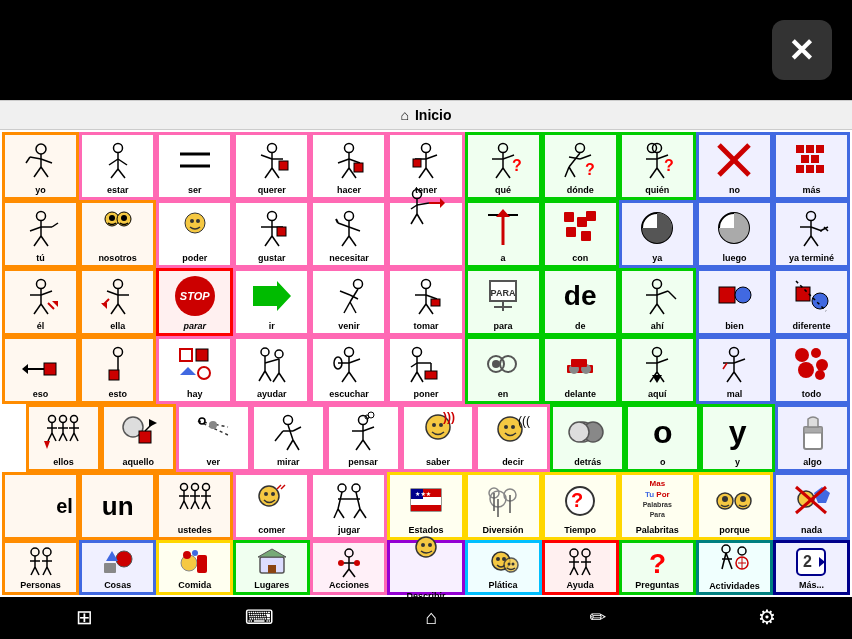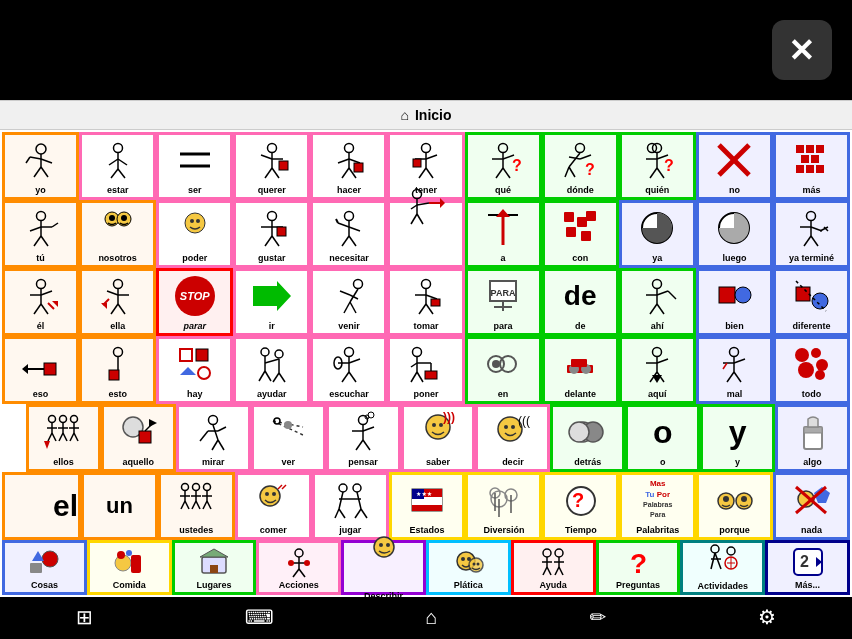--- a/index.html
+++ b/index.html
@@ -806,47 +806,47 @@
           <line x1="26" y1="18" x2="34" y2="10" stroke="#000" stroke-width="1.5"></line>
           <polygon points="30,6 38,10 30,14" fill="#000"></polygon>
         </svg>
       </div>
       <div class="cell-label">aquello</div>
     </div>
 
     <div class="cell border-pink" style="background:#fff;">
       <div class="cell-img">
         <svg width="38" height="38" viewBox="0 0 38 38">
+          <line x1="4" y1="8" x2="34" y2="14" stroke="#333" stroke-width="1.5" stroke-dasharray="3,3"></line>
+          <line x1="4" y1="8" x2="34" y2="22" stroke="#333" stroke-width="1.5" stroke-dasharray="3,3"></line>
+          <circle cx="19" cy="12" r="4" fill="#888"></circle>
+          <circle cx="8" cy="8" r="3" fill="none" stroke="#000" stroke-width="1.5"></circle>
+        </svg>
+      </div>
+      <div class="cell-label">ver</div>
+    </div>
+
+    <div class="cell border-pink" style="background:#fff;">
+      <div class="cell-img">
+        <svg width="38" height="38" viewBox="0 0 38 38">
           <circle cx="19" cy="7" r="4.5" fill="none" stroke="#000" stroke-width="1.5"></circle>
           <line x1="19" y1="12" x2="24" y2="27" stroke="#000" stroke-width="1.5"></line>
           <line x1="14" y1="18" x2="24" y2="18" stroke="#000" stroke-width="1.5"></line>
           <line x1="24" y1="18" x2="32" y2="14" stroke="#000" stroke-width="1.5"></line>
           <line x1="24" y1="27" x2="18" y2="37" stroke="#000" stroke-width="1.5"></line>
           <line x1="24" y1="27" x2="30" y2="37" stroke="#000" stroke-width="1.5"></line>
           <line x1="14" y1="18" x2="6" y2="28" stroke="#000" stroke-width="1.5"></line>
         </svg>
       </div>
       <div class="cell-label">mirar</div>
     </div>
 
     <div class="cell border-pink" style="background:#fff;">
       <div class="cell-img">
         <svg width="38" height="38" viewBox="0 0 38 38">
-          <line x1="4" y1="8" x2="34" y2="14" stroke="#333" stroke-width="1.5" stroke-dasharray="3,3"></line>
-          <line x1="4" y1="8" x2="34" y2="22" stroke="#333" stroke-width="1.5" stroke-dasharray="3,3"></line>
-          <circle cx="19" cy="12" r="4" fill="#888"></circle>
-          <circle cx="8" cy="8" r="3" fill="none" stroke="#000" stroke-width="1.5"></circle>
-        </svg>
-      </div>
-      <div class="cell-label">ver</div>
-    </div>
-
-    <div class="cell border-pink" style="background:#fff;">
-      <div class="cell-img">
-        <svg width="38" height="38" viewBox="0 0 38 38">
           <circle cx="19" cy="7" r="4.5" fill="none" stroke="#000" stroke-width="1.5"></circle>
           <line x1="19" y1="12" x2="19" y2="27" stroke="#000" stroke-width="1.5"></line>
           <line x1="8" y1="18" x2="19" y2="18" stroke="#000" stroke-width="1.5"></line>
           <line x1="19" y1="18" x2="30" y2="14" stroke="#000" stroke-width="1.5"></line>
           <line x1="19" y1="27" x2="12" y2="37" stroke="#000" stroke-width="1.5"></line>
           <line x1="19" y1="27" x2="26" y2="37" stroke="#000" stroke-width="1.5"></line>
           <circle cx="23" cy="4" r="2" fill="none" stroke="#000" stroke-width="1"></circle>
           <circle cx="27" cy="2" r="3" fill="none" stroke="#000" stroke-width="1"></circle>
         </svg>
       </div>
@@ -913,27 +913,27 @@
         </svg>
       </div>
       <div class="cell-label">algo</div>
     </div>
   </div>
 
   <div class="grid-row row6">
 
     <div class="cell border-orange el-cell" style="background:#fff8f0;">
       <div class="cell-img cell-big-text">
-        <span style="font-size:30px;font-weight:bold;margin-left:48px;">el</span>
+        <span style="font-size:20px;font-weight:bold;margin-left:48px;">el</span>
       </div>
     </div>
 
     <div class="cell border-orange un-cell" style="background:#fff8f0;">
       <div class="cell-img cell-big-text">
-        <span style="font-size:22px;font-weight:bold;">un</span>
+        <span style="font-size:26px;font-weight:bold;">un</span>
       </div>
     </div>
 
     <div class="cell border-orange" style="background:#fff8f0;">
       <div class="cell-img">
         <svg width="38" height="38" viewBox="0 0 38 38">
           <circle cx="8" cy="6" r="3.5" fill="none" stroke="#000" stroke-width="1.5"></circle>
           <circle cx="19" cy="6" r="3.5" fill="none" stroke="#000" stroke-width="1.5"></circle>
           <circle cx="30" cy="6" r="3.5" fill="none" stroke="#000" stroke-width="1.5"></circle>
           <line x1="8" y1="10" x2="8" y2="20" stroke="#000" stroke-width="1.5"></line>
@@ -1055,20 +1055,37 @@
           <line x1="4" y1="6" x2="34" y2="32" stroke="#CC0000" stroke-width="3"></line>
           <line x1="34" y1="6" x2="4" y2="32" stroke="#CC0000" stroke-width="3"></line>
         </svg>
       </div>
       <div class="cell-label">nada</div>
     </div>
   </div>
 
   <div class="grid-row bottom-row">
 
+    <div class="cell border-orange" style="background:#fff8f0;">
+      <div class="cell-img">
+        <svg width="32" height="30" viewBox="0 0 32 30">
+          <circle cx="10" cy="5" r="4" fill="none" stroke="#000" stroke-width="1.5"></circle>
+          <circle cx="22" cy="5" r="4" fill="none" stroke="#000" stroke-width="1.5"></circle>
+          <line x1="10" y1="9" x2="10" y2="20" stroke="#000" stroke-width="1.5"></line>
+          <line x1="22" y1="9" x2="22" y2="20" stroke="#000" stroke-width="1.5"></line>
+          <line x1="5" y1="14" x2="15" y2="14" stroke="#000" stroke-width="1.5"></line>
+          <line x1="17" y1="14" x2="27" y2="14" stroke="#000" stroke-width="1.5"></line>
+          <line x1="10" y1="20" x2="6" y2="28" stroke="#000" stroke-width="1.5"></line>
+          <line x1="10" y1="20" x2="14" y2="28" stroke="#000" stroke-width="1.5"></line>
+          <line x1="22" y1="20" x2="18" y2="28" stroke="#000" stroke-width="1.5"></line>
+          <line x1="22" y1="20" x2="26" y2="28" stroke="#000" stroke-width="1.5"></line>
+        </svg>
+      </div>
+      <div class="cell-label">Personas</div>
+    </div>
 
     <div class="cell border-blue" style="background:#f0f0ff;align-items:center;">
       <div class="cell-img">
         <svg width="32" height="30" viewBox="0 0 32 30">
           <rect x="2" y="16" width="12" height="10" fill="#888" rx="1"></rect>
           <circle cx="22" cy="12" r="8" fill="#CC0000" stroke="#555" stroke-width="1"></circle>
           <polygon points="4,14 10,4 16,14" fill="#4169E1"></polygon>
         </svg>
       </div>
       <div class="cell-label">Cosas</div>

